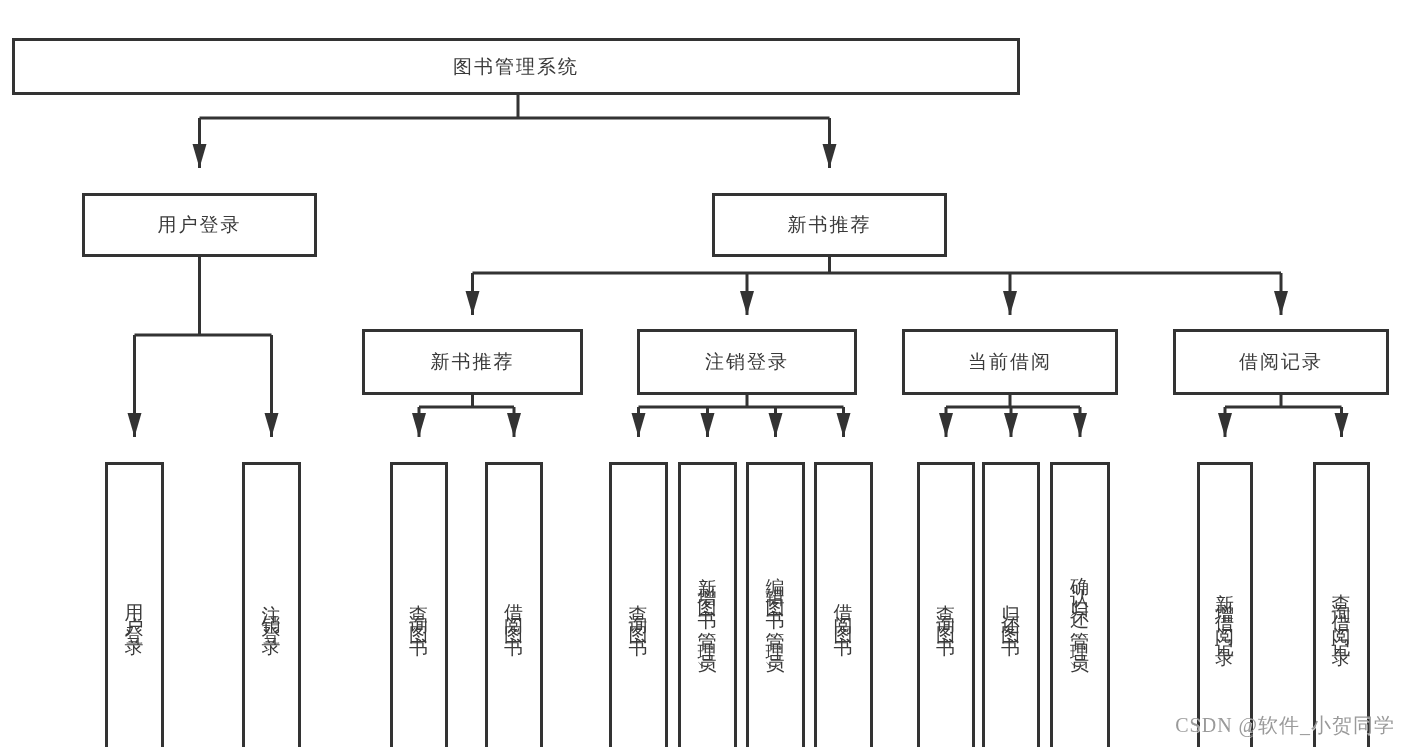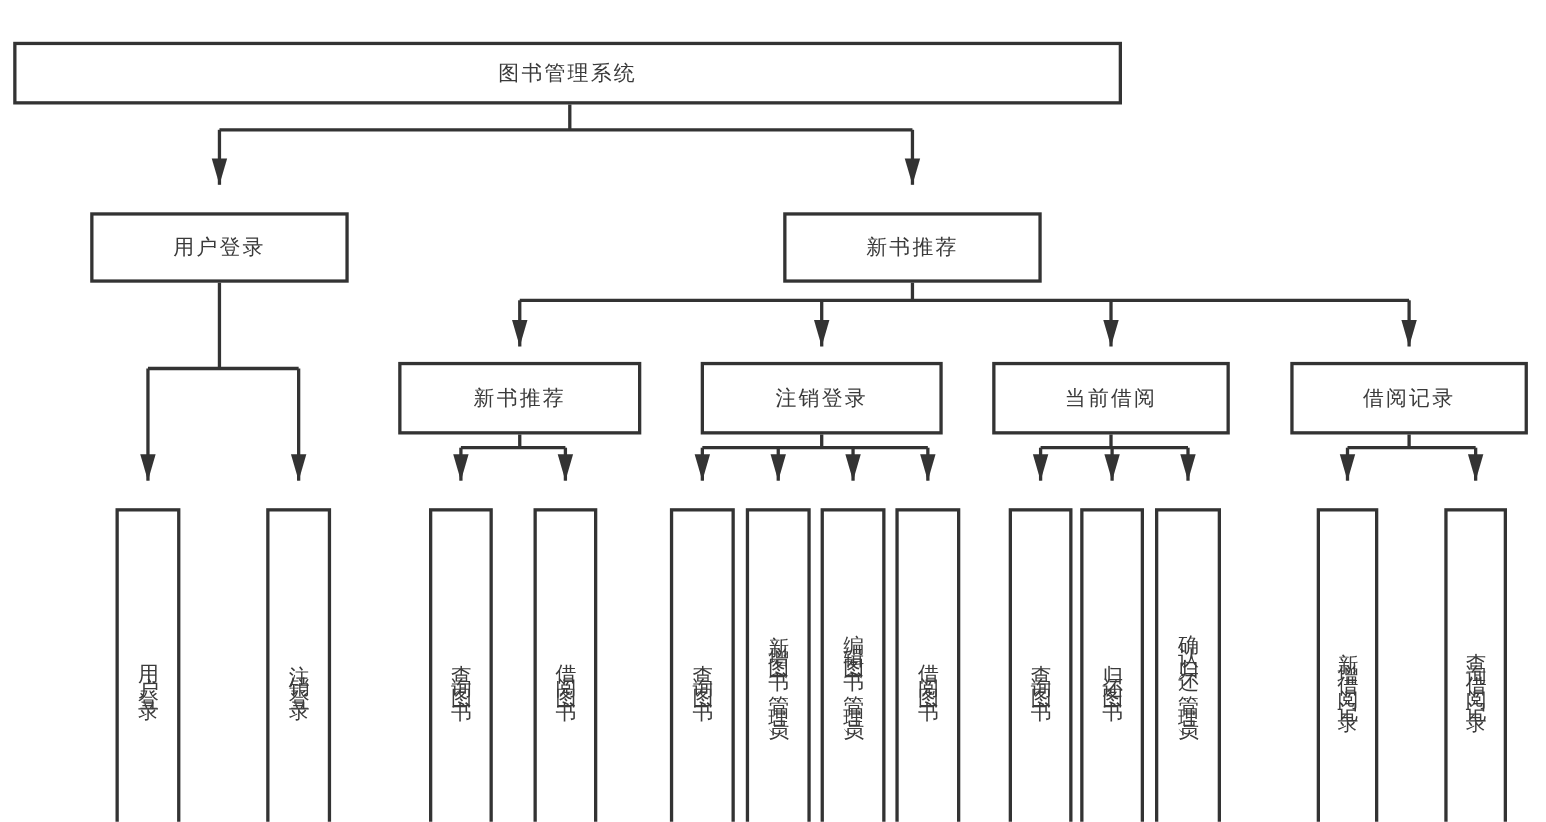--- a/index.html
+++ b/index.html
@@ -180,13 +180,14 @@
     <span class="vl">确认归还（管理员）</span>
   </div>
 
   <div class="box vbox" style="left:1197px;width:56px">
     <span class="vl">新增借阅记录</span>
   </div>
   <div class="box vbox" style="left:1313px;width:57px">
     <span class="vl">查询借阅记录</span>
   </div>
 
+  <div class="watermark">CSDN @软件_小贺同学</div>
 </div>
 
 </body></html>

